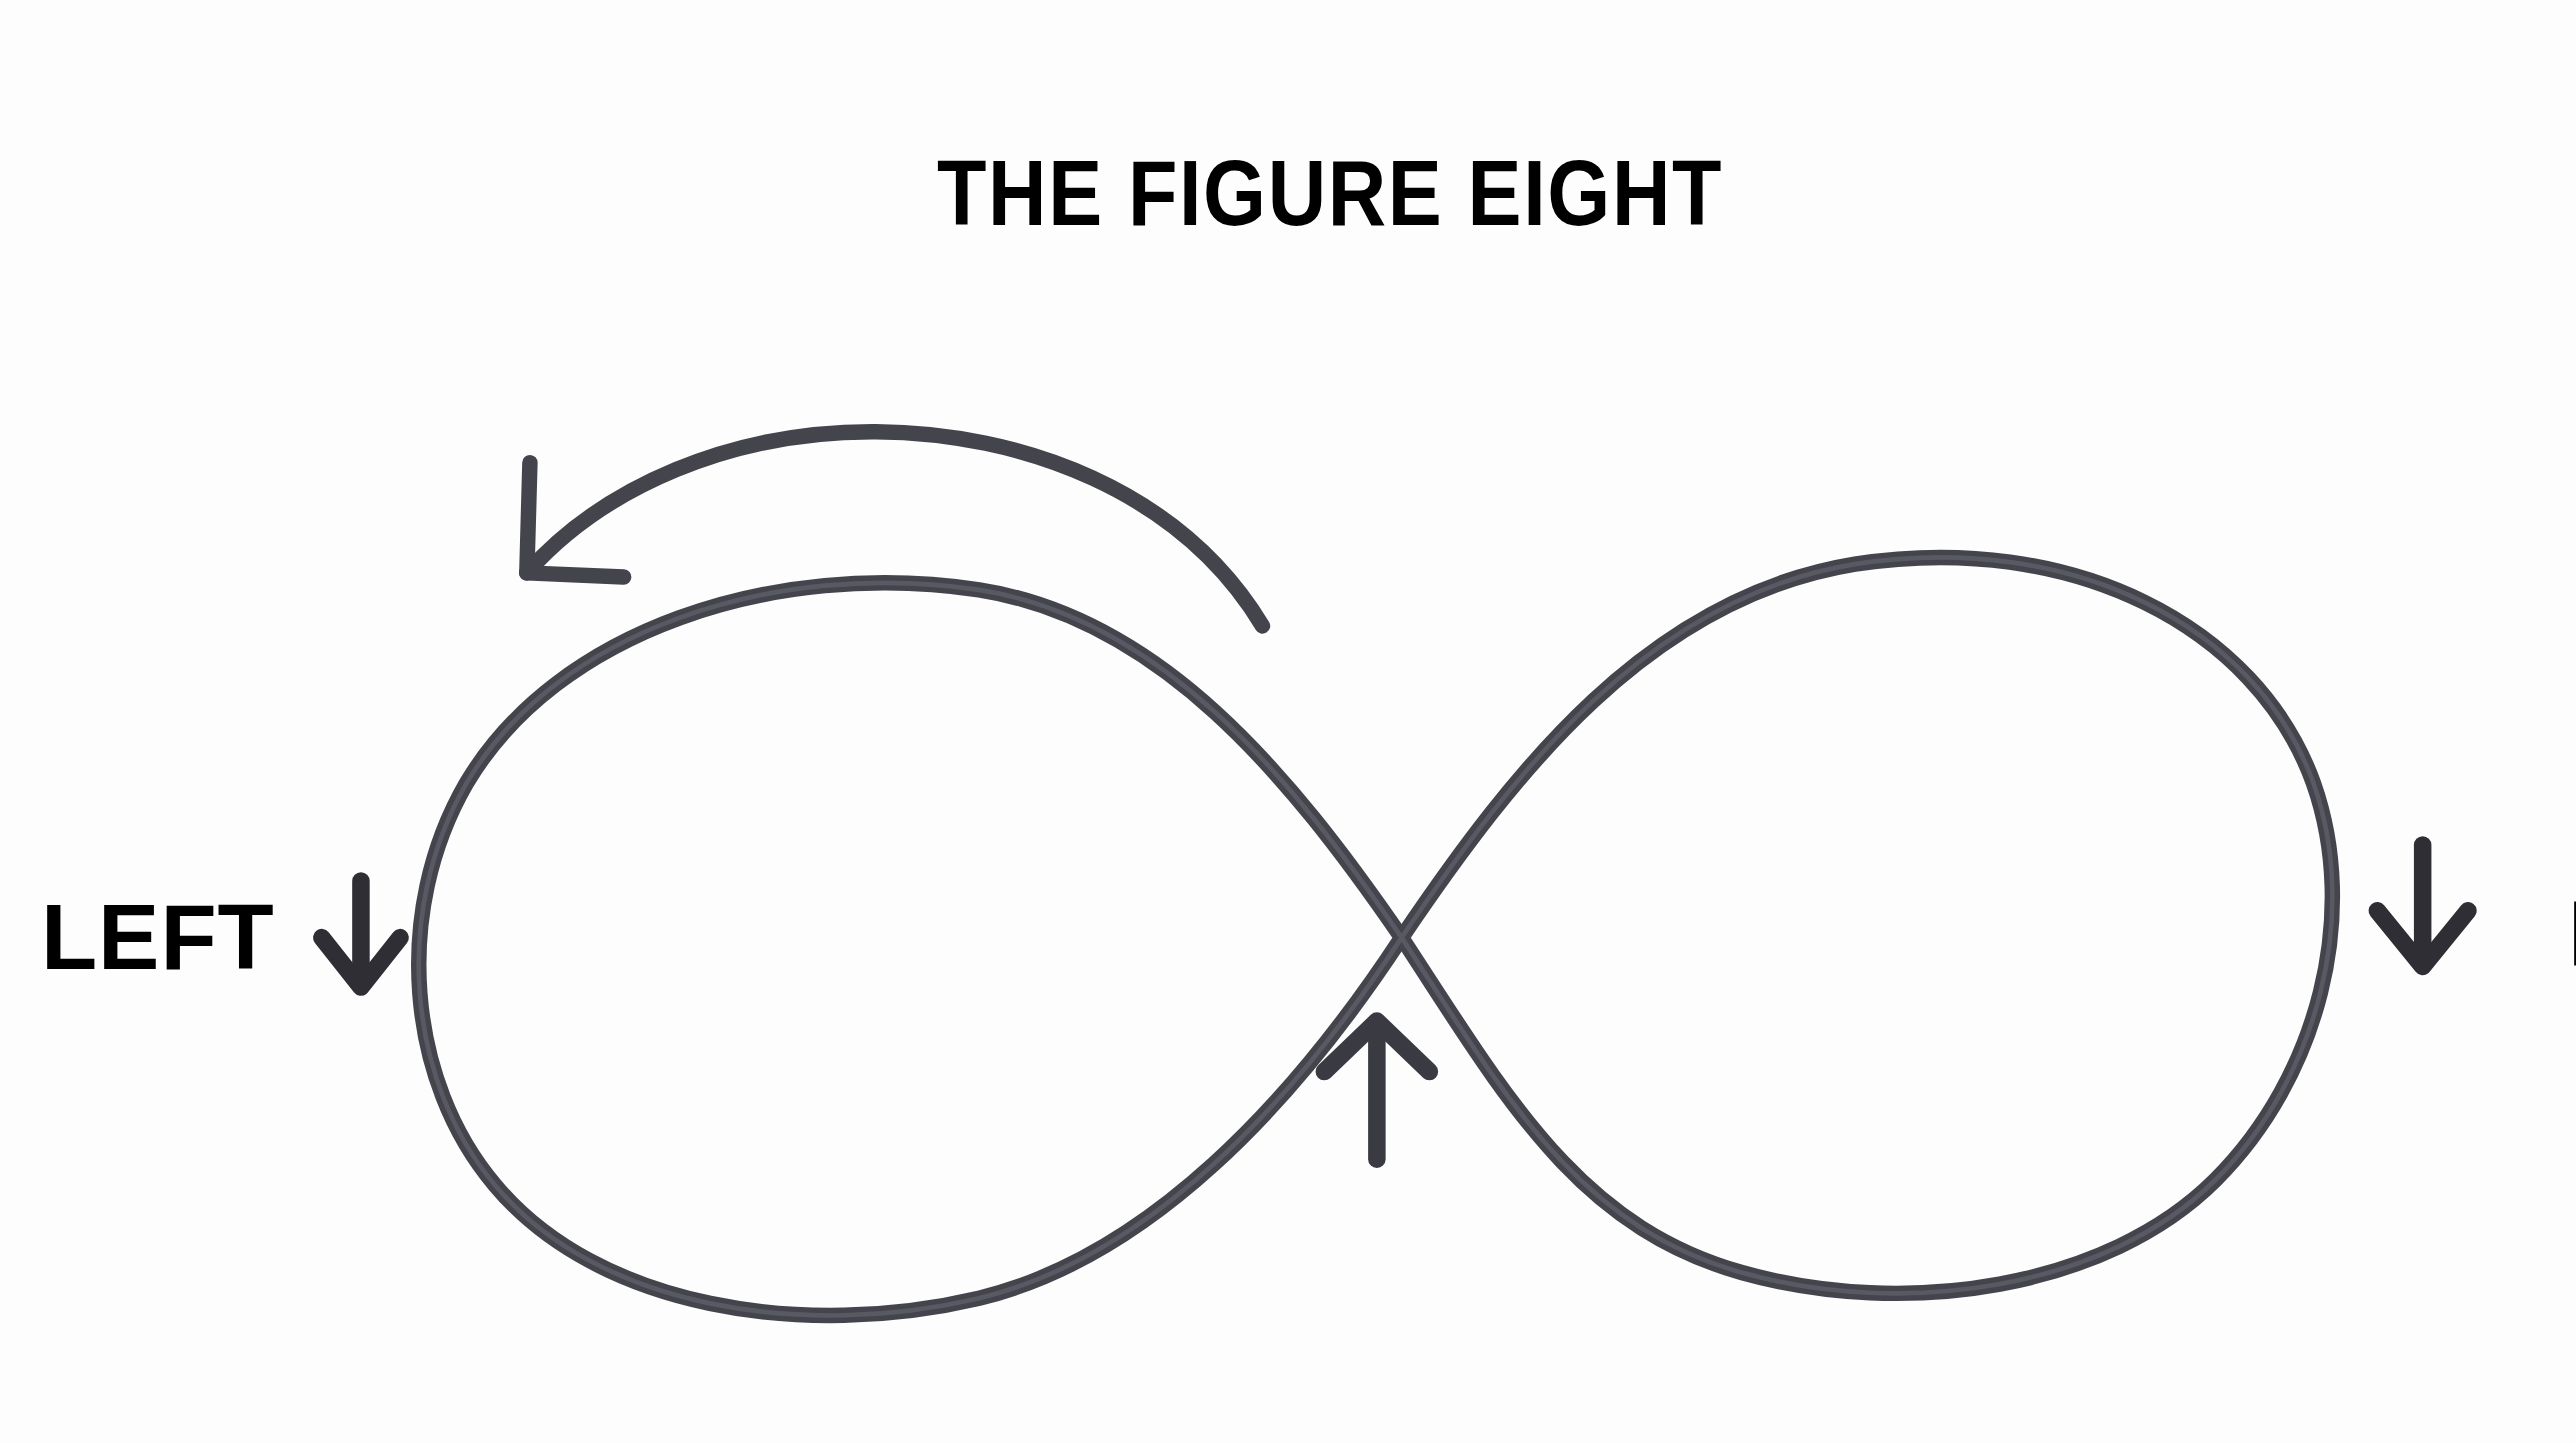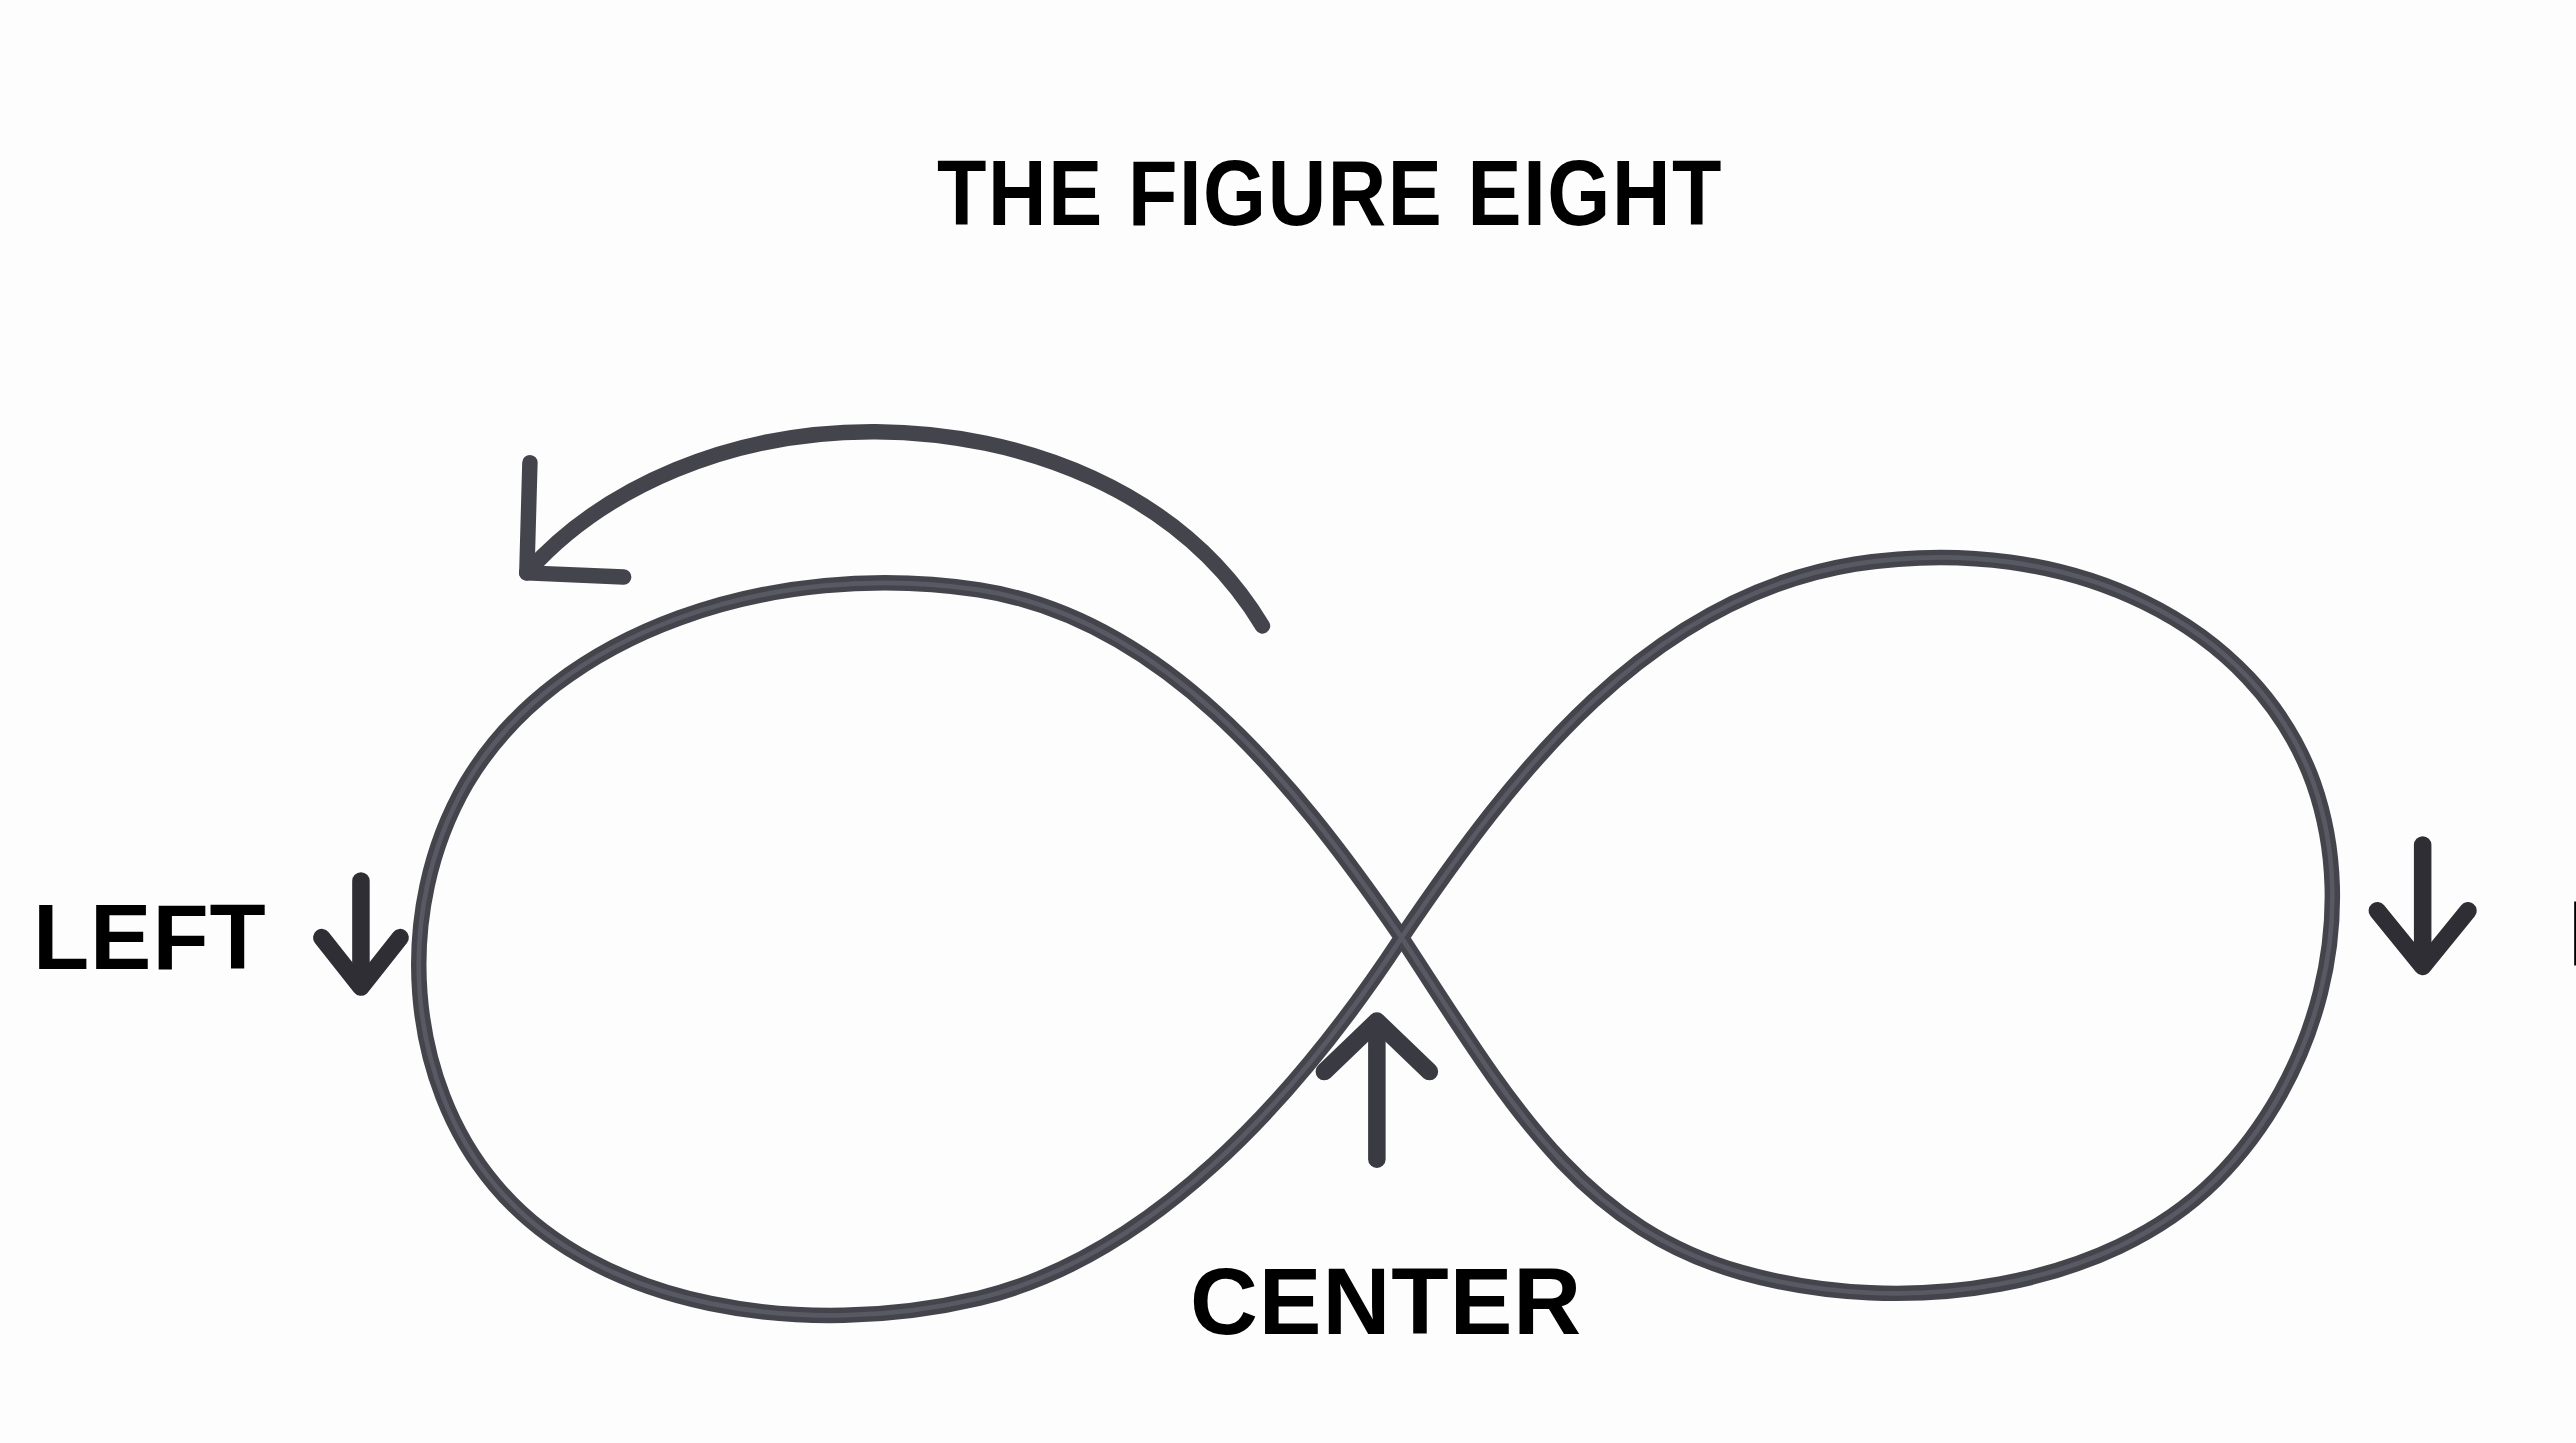--- a/index.html
+++ b/index.html
@@ -37,21 +37,21 @@
     font-size: 92px;
     letter-spacing: 0.02em;
     left: 937px;
     top: 147px;
     font-stretch: condensed;
     transform: scaleX(0.88);
     transform-origin: left top;
   }
   #label-left {
     font-size: 92px;
-    left: 33px;
+    left: 41px;
     top: 891px;
   }
   #label-right {
     font-size: 92px;
     left: 2568px;
     top: 887px;
   }
   #label-center {
     font-size: 94px;
     left: 1190px;
@@ -123,16 +123,15 @@
       <path d="M 2570 2080 L 2672 1982 L 2774 2080"></path>
     </g>
   </svg>
 
   <div class="label" id="page-title">THE FIGURE EIGHT</div>
 
   <div class="label" id="label-left">LEFT</div>
 
   <div class="label" id="label-right">RIGHT</div>
 
-  <div class="label" id="label-center">CENTER</div>
 
 </div>
 
 
 </body></html>

